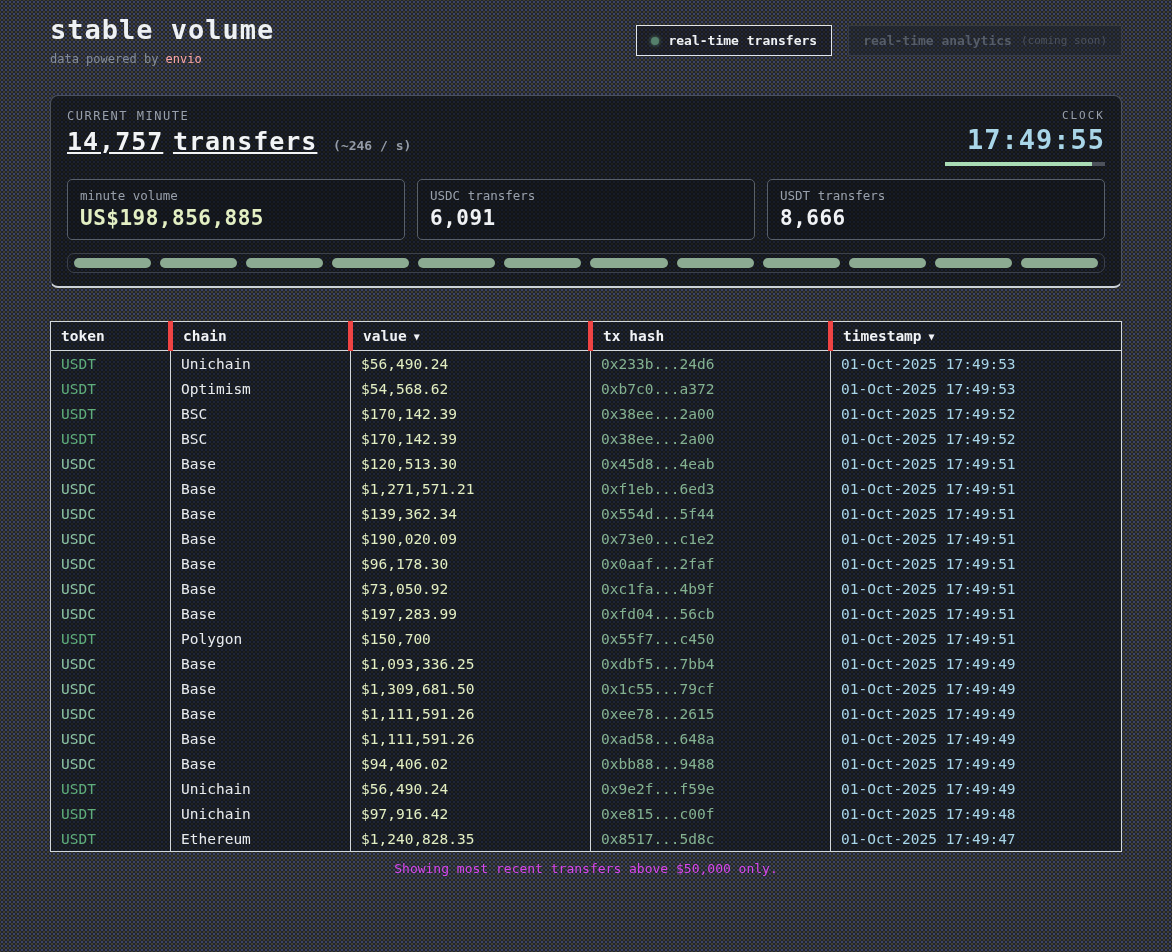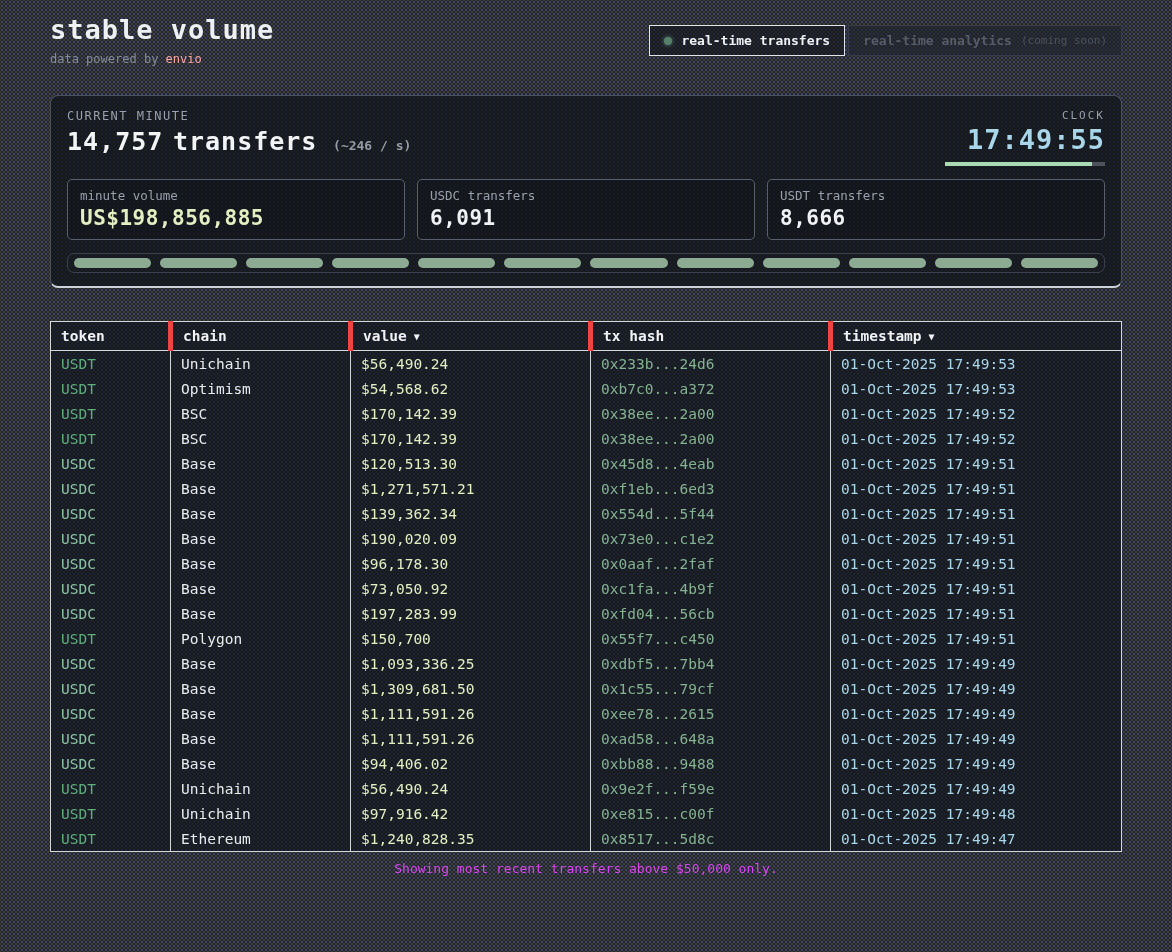--- a/index.html
+++ b/index.html
@@ -15,40 +15,40 @@
     background-position:0 0, 2px 2px;
     color:#eef1f4;
   }
   .page { padding:0 50px; }
 
   
   .topbar { display:flex; justify-content:space-between; align-items:flex-start; padding-top:14px; }
   .brand h1 { margin:0; font-size:27px; font-weight:bold; color:#eef1f4; letter-spacing:1px; }
   .subtitle { margin-top:7px; font-size:12px; color:#858d99; }
   .subtitle a { color:#fca5a5; cursor:pointer; }
-  .tabs { display:flex; gap:3px; margin-top:11px; }
+  .tabs { display:flex; gap:16px; margin-top:11px; }
   .tab {
     font-family:"DejaVu Sans Mono", monospace;
     height:31px; padding:0 14px; display:flex; align-items:center; gap:9px;
     background:rgba(16,19,26,0.55); cursor:pointer; font-size:13px; font-weight:bold;
   }
   .tab.active { border:1px solid #e2e6ea; color:#eef1f4; }
   .tab.disabled { border:1px solid #363b45; color:#565d68; background:rgba(28,32,40,0.55); }
   .tab .dot { width:8px; height:8px; border-radius:50%; background:#55806c; box-shadow:0 0 4px #55806c; }
   .tab .soon { font-size:11px; font-weight:normal; color:#4d535e;text-align:right; }
 
   
   .stats-panel {
     margin-top:29px; border:1px solid #4b515c; border-bottom:2px solid #ccd2d9;
     border-radius:8px; background:rgba(10,13,18,0.62); padding:13px 16px 13px;
   }
   .stats-top { display:flex; justify-content:space-between; }
   .mini-label { font-size:12px; color:#99a0ab; letter-spacing:1.5px; }
   .transfers-line { margin-top:4px; }
-  .transfers-line .big { font-size:25px; font-weight:bold; color:#f2f4f6; letter-spacing:1px; }
+  .transfers-line .big { font-size:25px; font-weight:bold; color:#f2f4f6; letter-spacing:1px;text-decoration:underline; }
   .transfers-line .rate { font-size:13px; font-weight:bold; color:#959ca7; margin-left:6px; }
   .clock-wrap { text-align:right; }
   .clock-label { font-size:11px; color:#99a0ab; letter-spacing:2px; }
   .clock-time { font-size:27px; font-weight:bold; color:var(--clock_text); margin-top:2px; letter-spacing:1px; }
   .clock-bar { width:160px; height:4px; background:#4d525b; margin-top:7px; margin-left:auto; }
   .clock-bar .fill { height:100%; background:var(--bar_fill); }
 
   .boxes { display:flex; gap:12px; margin-top:13px; }
   .box { flex:1; border:1px solid #596069; border-radius:5px; padding:8px 12px 9px; background:rgba(14,17,23,0.35); }
   .box .blabel { font-size:12.5px; color:#99a0ab; }

